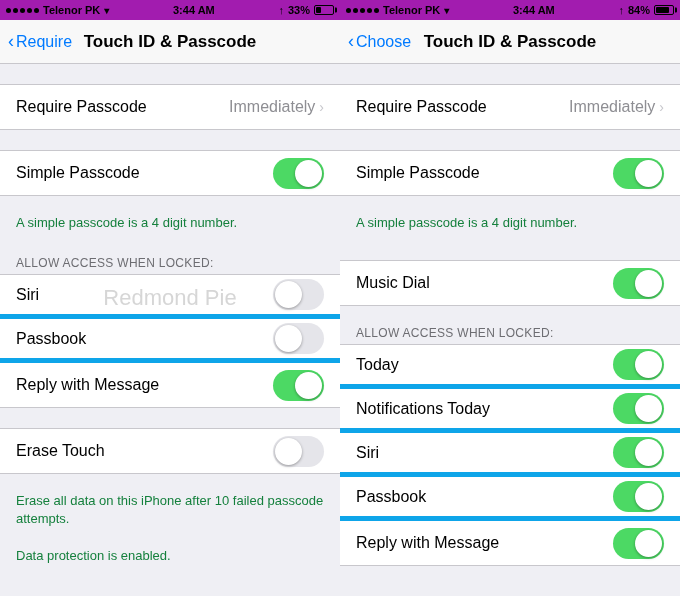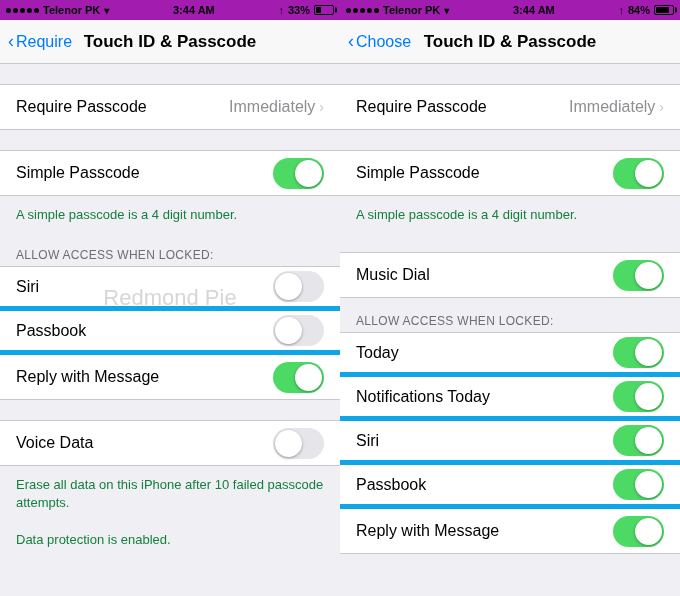--- a/index.html
+++ b/index.html
@@ -89,21 +89,21 @@
       text-transform: uppercase;
       padding: 8px 16px 4px;
       letter-spacing: 0.3px;
     }
 
     
     .table-section {
       background: #fff;
       border-top: 1px solid #c8c7cc;
       border-bottom: 1px solid #c8c7cc;
-      margin-bottom: 4px;
+      margin-bottom: 12px;
     }
 
     .cell {
       display: flex;
       align-items: center;
       justify-content: space-between;
       padding: 0 16px;
       min-height: 44px;
       background: #fff;
       border-bottom: 5px solid #0ea5e9;
@@ -245,21 +245,21 @@
       <div class="cell">
         <span class="cell-label">Reply with Message</span>
         <div class="toggle on">
           <div class="toggle-thumb"></div>
         </div>
       </div>
     </div>
 
     <div class="table-section" style="margin-top:20px">
       <div class="cell">
-        <span class="cell-label">Voice Data</span>
+        <span class="cell-label">Erase Touch</span>
         <div class="toggle off">
           <div class="toggle-thumb"></div>
         </div>
       </div>
     </div>
     <div class="info-block">
       Erase all data on this iPhone after 10 failed passcode attempts.<br><br>
       Data protection is enabled.
     </div>
 

